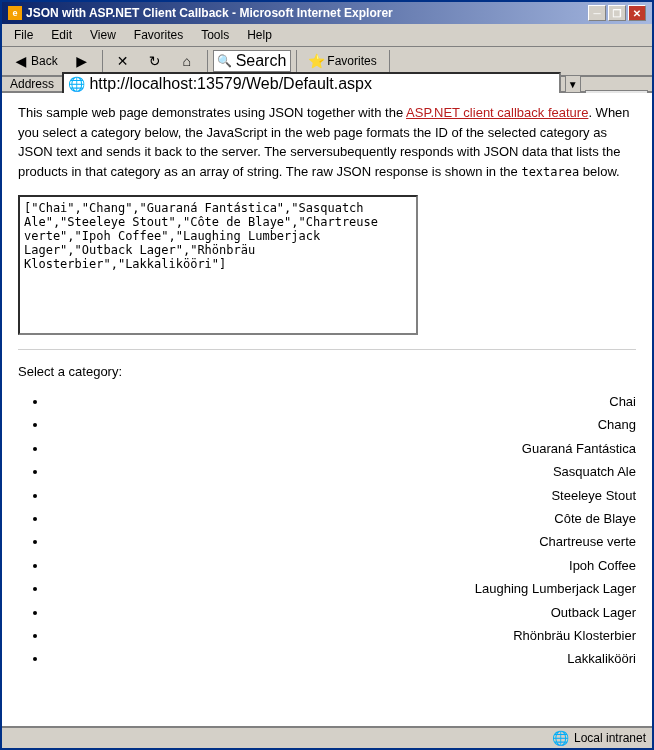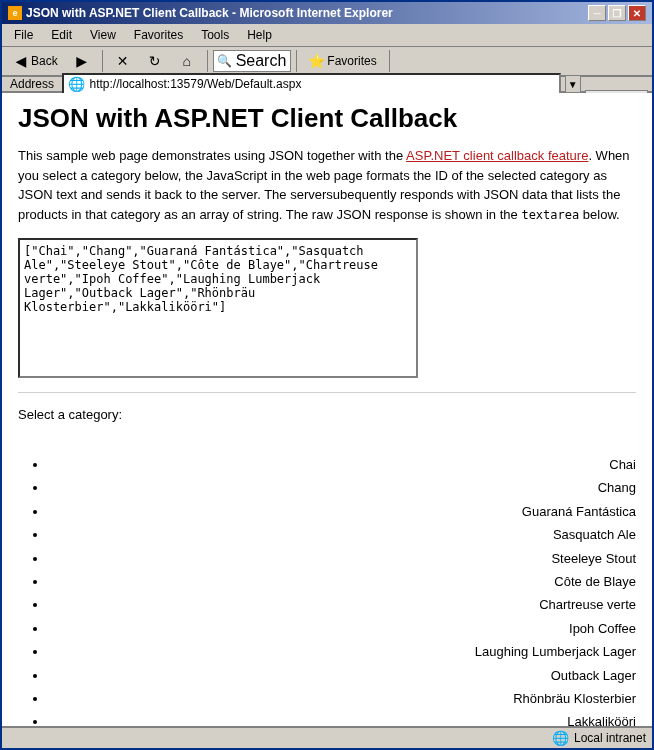--- a/index.html
+++ b/index.html
@@ -122,21 +122,21 @@
     .address-input {
       flex: 1;
       border: 2px inset #808080;
       padding: 1px 4px;
       font-size: 12px;
       display: flex; align-items: center;
       background: #fff;
       gap: 4px;
     }
     .address-globe { font-size: 14px; }
-    .address-text { font-size: 12px; color: #000; }
+    .address-text { font-size: 16px; color: #000; }
     .address-dropdown {
       width: 16px; height: 18px;
       background: #d4d0c8;
       border: 1px solid #808080;
       display: flex; align-items:center; justify-content:center;
       font-size: 10px;
       cursor: pointer;
     }
     .go-btn {
       background: linear-gradient(to bottom, #e8e8e8, #c8c8c8);
@@ -203,21 +203,21 @@
     .divider {
       border: none;
       border-top: 1px solid #d0d0d0;
       margin: 10px 0 14px 0;
     }
 
     .category-row {
       display: flex;
       align-items: center;
       gap: 8px;
-      margin-bottom: 31px;
+      margin-bottom: 11px;
       font-size: 13px;
     }
     .category-label { font-size: 13px; }
     .category-select {
       background: #0000cc;
       color: #fff;
       border: 2px inset #808080;
       font-size: 13px;
       padding: 1px 2px;
       cursor: pointer;
@@ -313,21 +313,20 @@
     <div class="address-dropdown">▼</div>
     <button class="go-btn">
       <span>Go</span>
       <span>▶</span>
     </button>
   </div>
 
   <div class="content-wrapper">
     <div class="content-area">
 
-      <h1 class="page-heading">JSON with ASP.NET Client Callback</h1>
 
       <p class="description">
         <span>This sample web page demonstrates using JSON together with the </span><a href="#">ASP.NET client callback feature</a><span>. When you select a category below, the JavaScript in the web page formats the ID of the selected category as JSON text and sends it back to the server. The serversubequently responds with JSON data that lists the products in that category as an array of string. The raw JSON response is shown in the </span><span class="code-inline">textarea</span><span> below.</span>
       </p>
 
       <textarea class="json-textarea" style="">["Chai","Chang","Guaraná Fantástica","Sasquatch Ale","Steeleye Stout","Côte de Blaye","Chartreuse verte","Ipoh Coffee","Laughing Lumberjack Lager","Outback Lager","Rhönbräu Klosterbier","Lakkalikööri"]</textarea>
 
       <hr class="divider">
 
       <div class="category-row">

